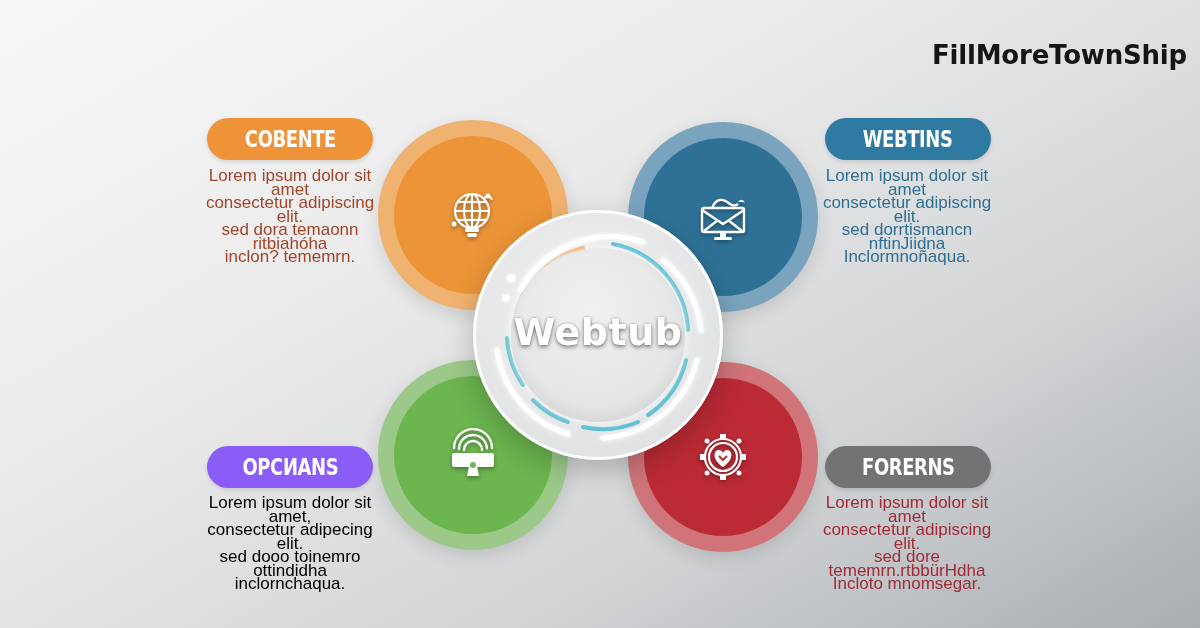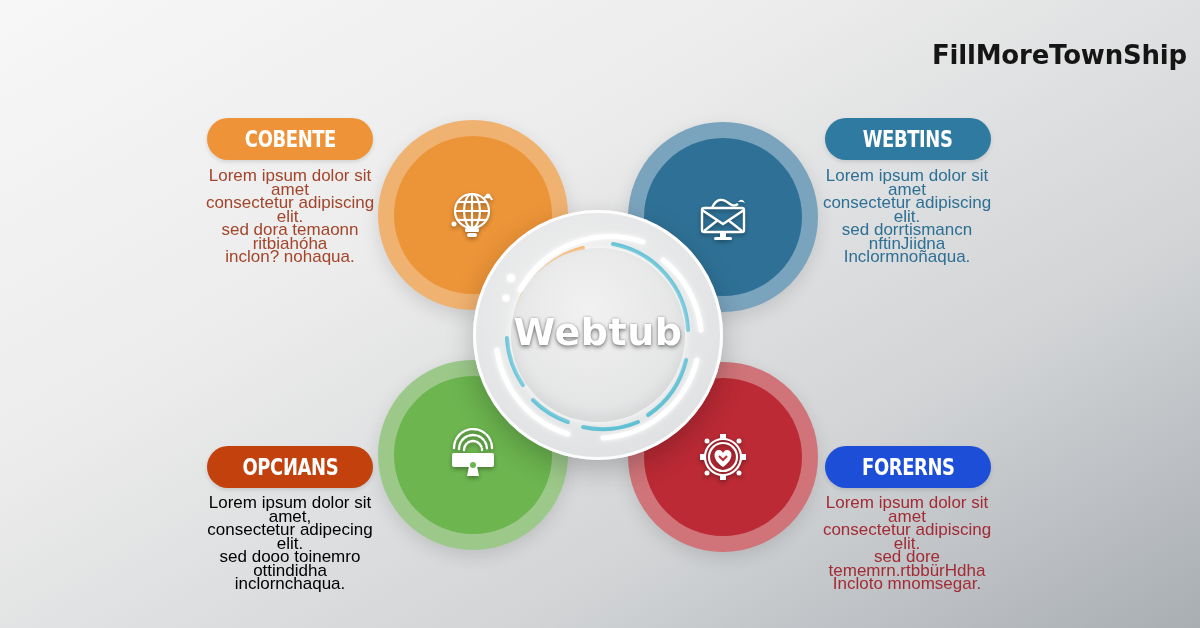--- a/index.html
+++ b/index.html
@@ -64,23 +64,23 @@
   }
   .pill span { display: inline-block; transform: scaleX(0.78); }
   .desc {
     position: absolute; width: 190px; text-align: center;
     font-family: "Liberation Sans", sans-serif; font-size: 17px; line-height: 13.5px;
   }
   .pill-orange { left: 207px; top: 118px; background: #ee9338; }
   .desc-orange { left: 195px; top: 169px; color: #a2452a; }
   .pill-blue { left: 825px; top: 118px; background: #2f7aa1; }
   .desc-blue { left: 812px; top: 169px; color: #2e6f94; }
-  .pill-green { left: 207px; top: 446px; background: #c2410c; }
+  .pill-green { left: 207px; top: 446px; background: #8b5cf6; }
   .desc-green { left: 195px; top: 496px; color: #000000; }
-  .pill-red { left: 825px; top: 446px; background: #1d4ed8; }
+  .pill-red { left: 825px; top: 446px; background: #737373; }
   .desc-red { left: 812px; top: 496px; color: #a22b35; }
 </style>
 </head>
 <body>
 
 <div class="brand">FillMoreTownShip</div>
 
 <div class="disc disc-orange">
   <div class="inner"></div>
   <svg class="icon" viewBox="0 0 54 54">
@@ -184,21 +184,21 @@
   </svg>
   <div class="hub-face"></div>
   <div class="hub-title">Webtub</div>
 </div>
 
 <div class="pill pill-orange"><span>COBENTE</span></div>
 <div class="desc desc-orange">
   <div>Lorem ipsum dolor sit amet</div>
   <div>consectetur adipiscing elit.</div>
   <div>sed dora temaonn ritbiahóha</div>
-  <div>inclon? nohaqua.</div>
+  <div>inclon? tememrn.</div>
 </div>
 
 <div class="pill pill-blue"><span>WEBTINS</span></div>
 <div class="desc desc-blue">
   <div>Lorem ipsum dolor sit amet</div>
   <div>consectetur adipiscing elit.</div>
   <div>sed dorrtismancn nftinJiidna</div>
   <div>Inclormnoñaqua.</div>
 </div>
 

